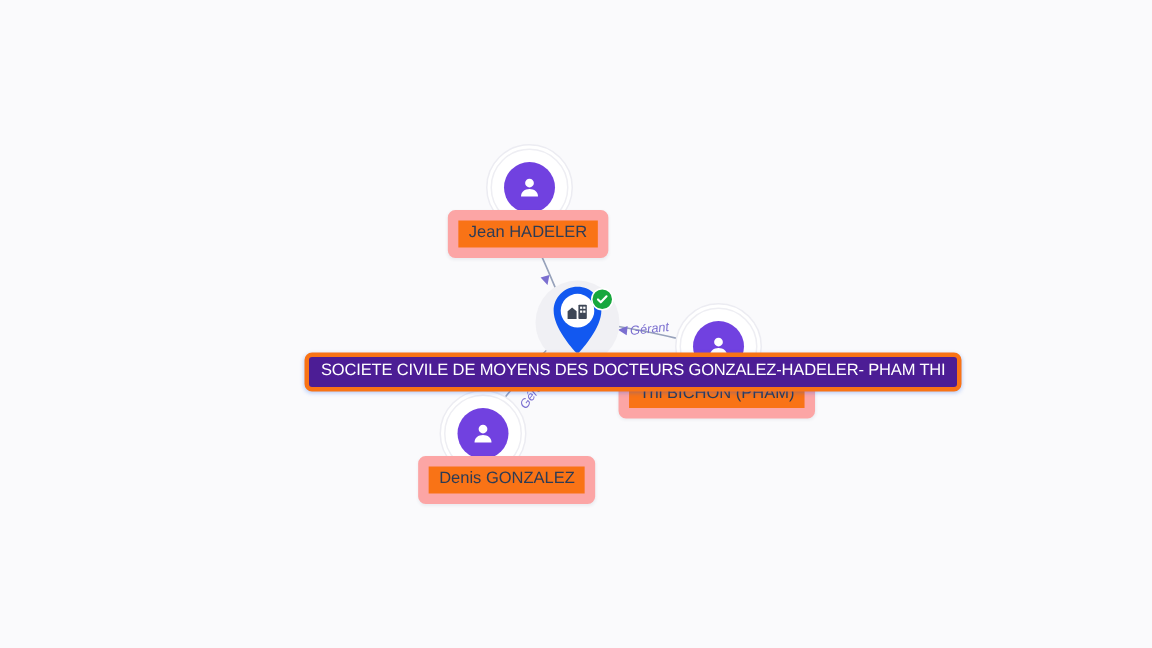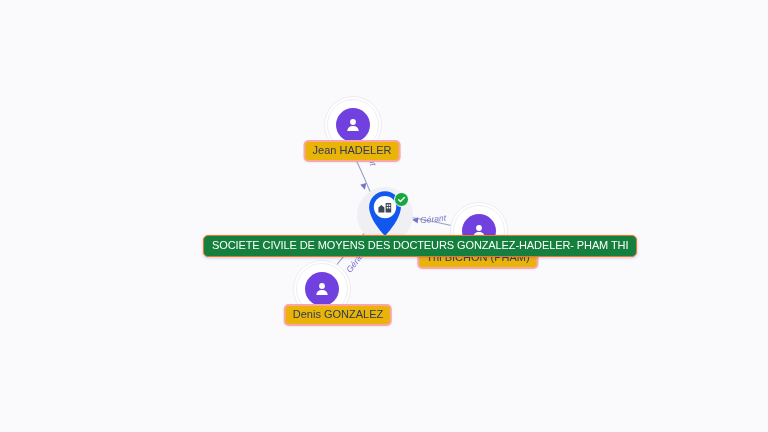--- a/index.html
+++ b/index.html
@@ -95,36 +95,36 @@
     display: flex;
     align-items: center;
     justify-content: center;
   }
   .check-badge svg { display: block; }
 
   
   .name-pill {
     position: absolute;
     transform: translate(-50%, 0);
-    background: #eab308;
-    border: 2px solid #fca5a5;
+    background: #f97316;
+    border: 7px solid #fca5a5;
     border-radius: 5px;
     padding: 2px 7px 3px 7px;
     font-size: 11px;
     line-height: 13px;
     color: #2d3b55;
     white-space: nowrap;
     box-shadow: 0 1px 2px rgba(40,50,80,0.07);
   }
 
   
   .selected-label {
     position: absolute;
-    background: #15803d;
-    border: 1px solid #f97316;
+    background: #4c1d95;
+    border: 3px solid #f97316;
     border-radius: 5px;
     color: #ffffff;
     font-size: 11px;
     line-height: 13px;
     letter-spacing: -0.1px;
     white-space: nowrap;
     padding: 3px 8px 4px 8px;
     box-shadow: 0 1px 3px rgba(18,88,240,0.30);
   }
 

